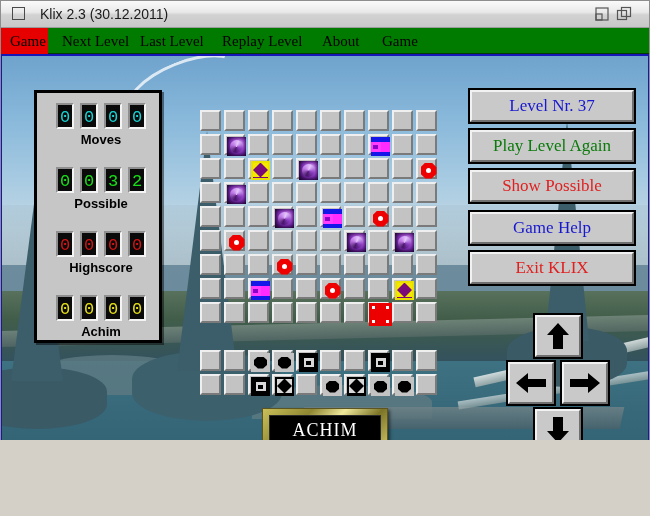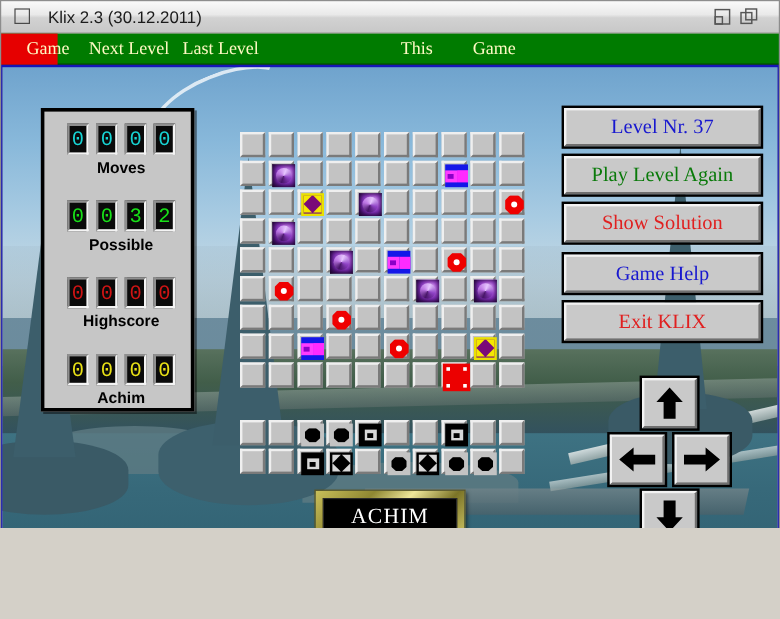--- a/index.html
+++ b/index.html
@@ -33,22 +33,22 @@
   .tb-btn svg{display:block;}
 
   
   .menubar{
     position:absolute;left:0;top:28px;width:650px;height:26px;
     background:#007b00;box-sizing:border-box;
     border-bottom:1px solid #043a04;
   }
   .menu-item{
     position:absolute;top:0;height:26px;line-height:26px;
-    font-family:"Liberation Serif",serif;font-size:15px;color:#fef9c3;
-    padding:0 22px;white-space:nowrap;box-sizing:border-box;
+    font-family:"Liberation Serif",serif;font-size:15px;color:#000000;
+    padding:0 10px;white-space:nowrap;box-sizing:border-box;
     cursor:default;
   }
   .menu-item.active{background:#e60000;}
 
   
   .stage{
     position:absolute;left:2px;top:55px;width:646px;height:436px;
     overflow:hidden;
     background:#5d7f93;
   }
@@ -271,21 +271,22 @@
           <rect x="5.5" y="1.5" width="9" height="9" fill="none" stroke="#555" stroke-width="1.2"></rect>
         </svg>
       </div>
     </div>
   </div>
 
   <div class="menubar" id="menubar">
       <div class="menu-item active" style="left: 0px; width: 48px;">Game</div>
       <div class="menu-item" style="left: 52px; width: 82px;">Next Level</div>
       <div class="menu-item" style="left: 130px; width: 82px;">Last Level</div>
-      <div class="menu-item" style="left: 312px; width: 60px;">This</div>
+      <div class="menu-item" style="left: 212px; width: 100px;">Replay Level</div>
+      <div class="menu-item" style="left: 312px; width: 60px;">About</div>
       <div class="menu-item" style="left: 372px; width: 48px;">Game</div>
     </div>
 
   <div class="stage">
     <div class="bg-sky"></div>
     <div class="bg-moon"></div>
     <div class="bg-haze"></div>
     <div class="bg-water"></div>
     <div class="bg-land"></div>
     <div class="bg-road"></div>
@@ -579,21 +580,21 @@
         <div class="piece p-bkoct">
           <span class="inner"></span>
         </div>
       </div>
       <div class="cell" style="left: 216px; top: 264px;"></div>
     </div>
 
   <div id="rightbuttons">
       <div class="rbtn" style="top: 90px; color: rgb(24, 24, 207);">Level Nr. 37</div>
       <div class="rbtn" style="top: 130px; color: rgb(10, 122, 10);">Play Level Again</div>
-      <div class="rbtn" style="top: 170px; color: rgb(224, 32, 32);">Show Solution</div>
+      <div class="rbtn" style="top: 170px; color: rgb(224, 32, 32);">Show Possible</div>
       <div class="rbtn" style="top: 212px; color: rgb(24, 24, 207);">Game Help</div>
       <div class="rbtn" style="top: 252px; color: rgb(224, 32, 32);">Exit KLIX</div>
     </div>
 
   <div class="arrowpad">
     <div class="abtn up">
       <svg width="26" height="30" viewBox="0 0 26 30">
           <polygon points="13,2 24,14 18,14 18,28 8,28 8,14 2,14" fill="#000"></polygon>
         </svg>
     </div>

